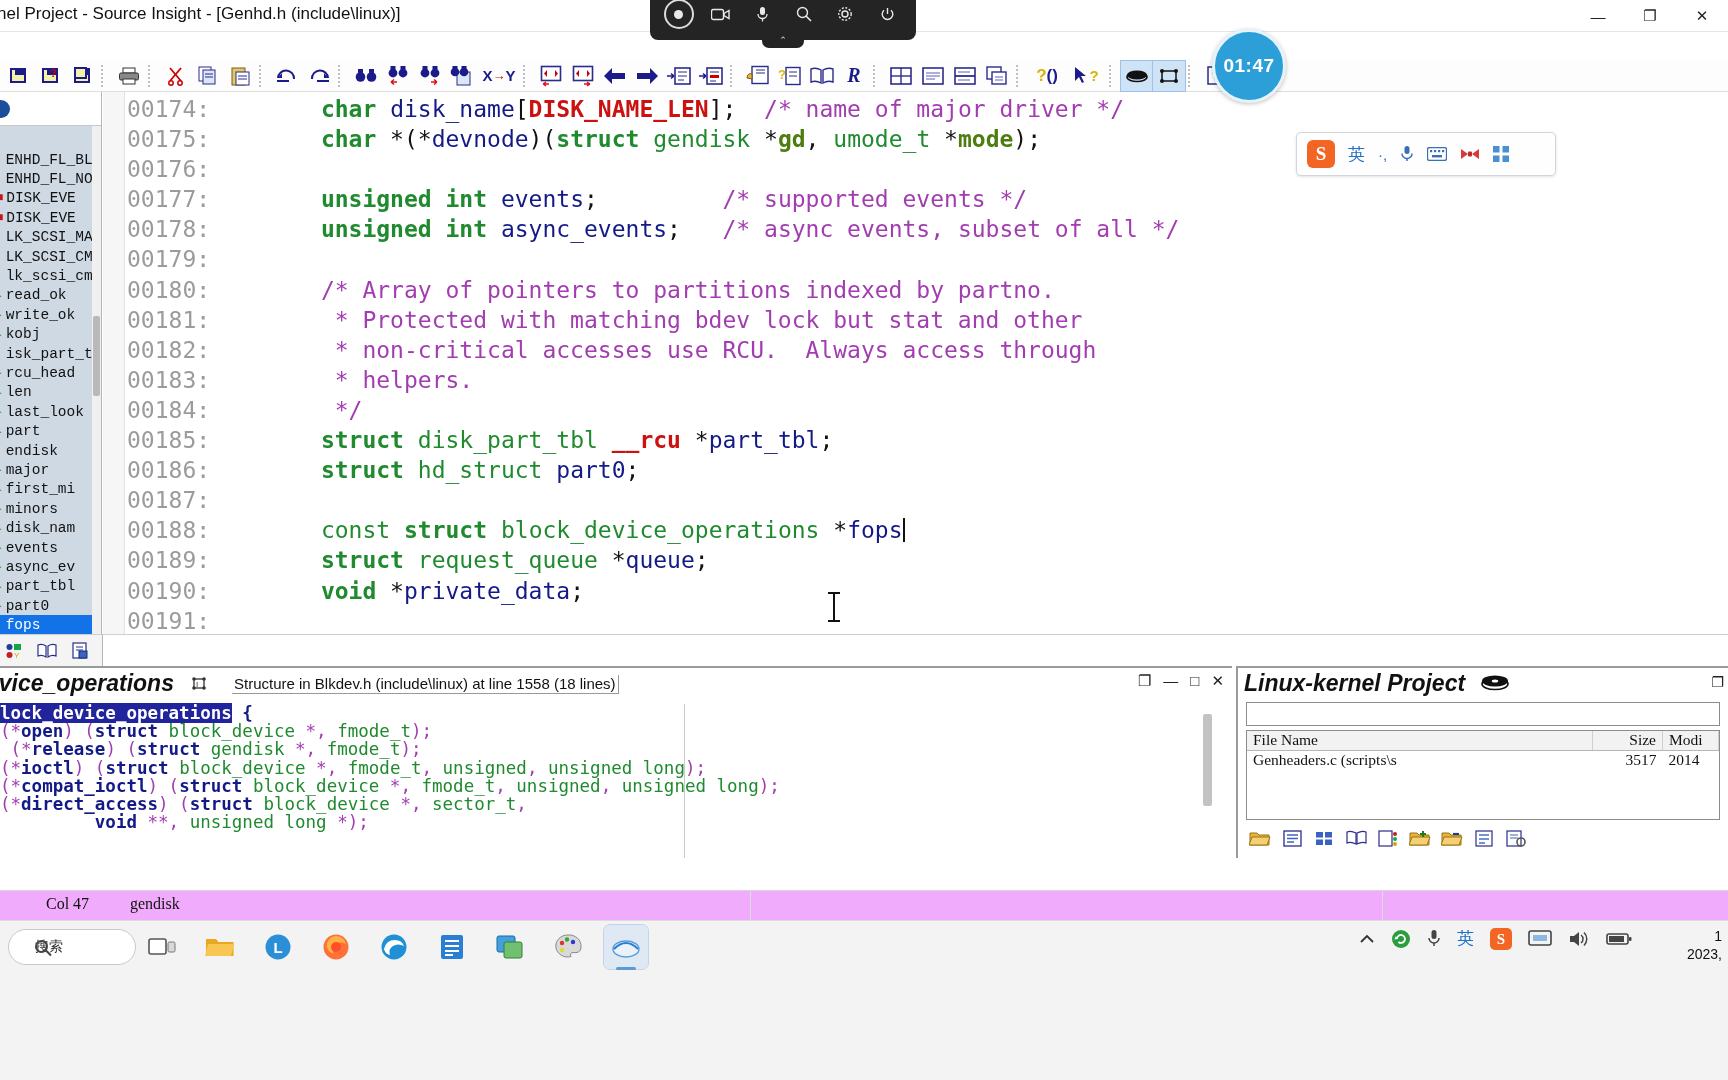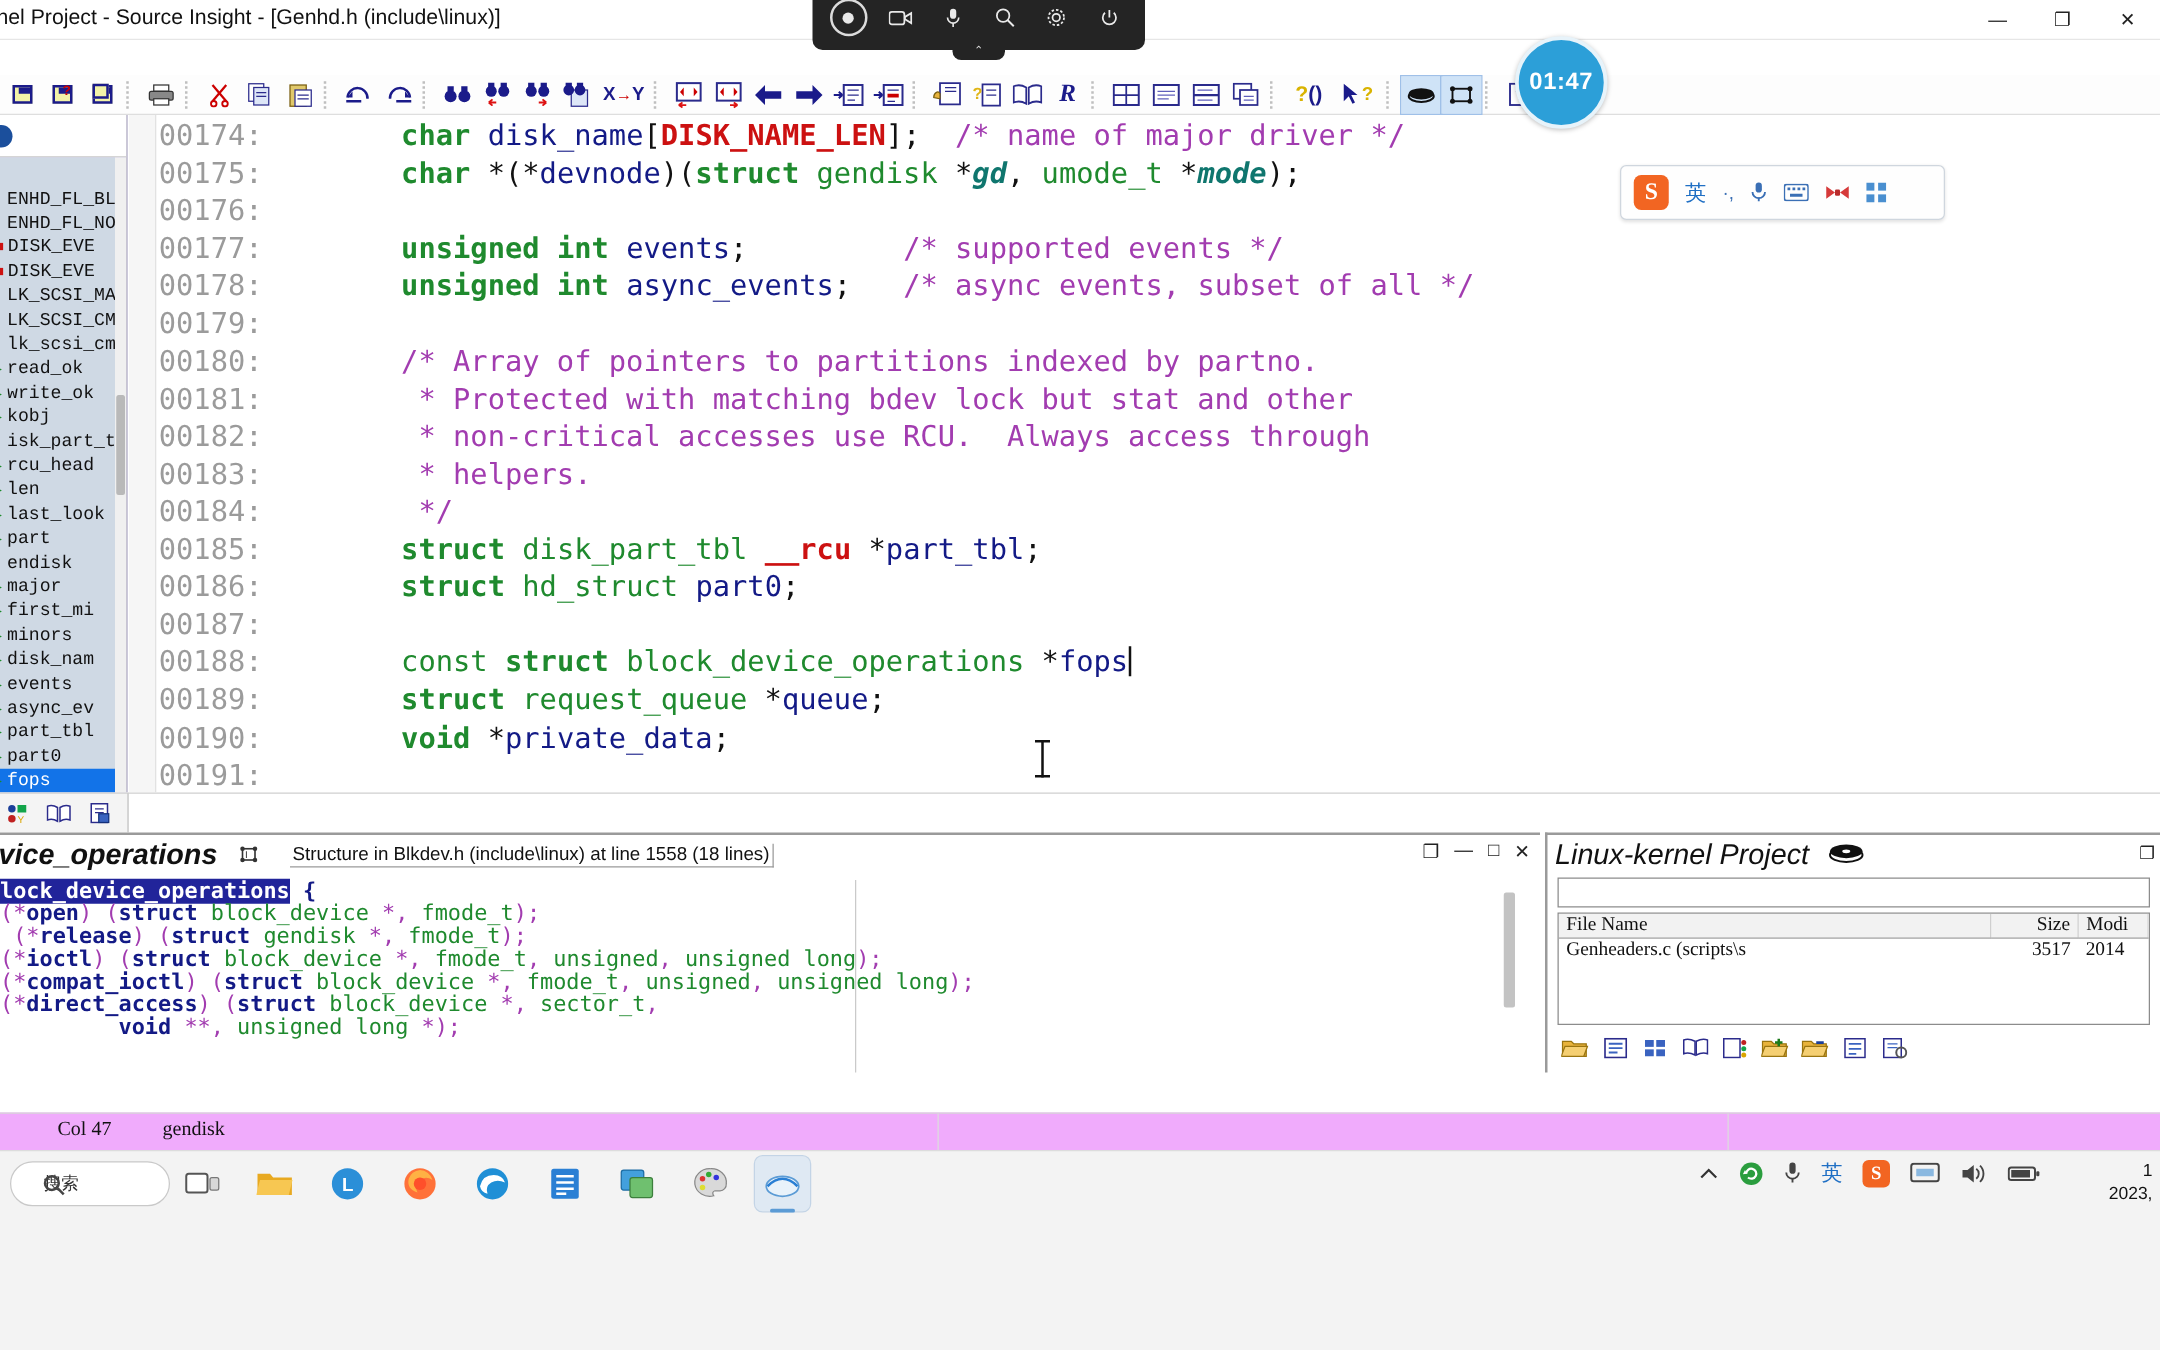--- a/index.html
+++ b/index.html
@@ -84,21 +84,21 @@
     font-weight:bold; font-size:19px; display:flex; align-items:center; justify-content:center;
     font-family:"Liberation Serif", serif; }
   .ime .lab { color:#1f6fc4; font-size:17px; }
   .ime .ik { color:#3a6fb5; font-size:15px; }
   .ime .ik.bow { color:#d63a3a; }
   .ime .ik.grid { color:#4a8fd0; }
 
   
   .symwin {
     position:absolute; left:0; top:92px; width:102px; height:542px;
-    background:#c4b5fd; border-right:1px solid #b6b6b6;
+    background:#0f766e; border-right:1px solid #b6b6b6;
   }
   .symtop { height:34px; border-bottom:1px solid #c8c8c8; position:relative; background:#fff; }
   .symtop .knob { position:absolute; left:-8px; top:8px; width:18px; height:18px;
       border-radius:50%; background:#1b4f9c; }
   .symbox { position:absolute; left:0; top:34px; right:9px; bottom:0; background:#cfd9e4; overflow:hidden; }
   .symlist { padding-top:24px; }
   .symrow {
     height:19.4px; display:flex; align-items:center; gap:3px;
     font-family:"Liberation Mono", monospace; font-size:14.5px; color:#111;
     white-space:nowrap; padding-left:0px;
@@ -125,21 +125,21 @@
     position:absolute; left:24px; top:0; right:0; bottom:0;
     font-family:"DejaVu Sans Mono", monospace; font-size:23px; line-height:30.1px;
     white-space:pre; padding-top:2px;
   }
   .code .ln { color:#9b9b9b; }
   .k  { color:#1f8a2e; font-weight:bold; }      
   .ty { color:#1f8a2e; }                         
   .id { color:#131a86; font-weight:normal; }       
   .mc { color:#cc1111; font-weight:bold; }       
   .cm { color:#a23cb0; }                         
-  .pa { color:#0f766e; font-weight:bold; font-style:italic; }
+  .pa { color:#4d7c0f; font-weight:bold; }
   .pl { color:#111; }                            
   .caret { display:inline-block; width:2px; height:24px; background:#111;
            vertical-align:-4px; }
   .mousecaret {
     position:absolute; left:730px; top:500px; width:2px; height:30px; background:#111; z-index:5;
   }
   .mousecaret:before, .mousecaret:after {
     content:""; position:absolute; left:-5px; width:12px; height:2px; background:#111;
   }
   .mousecaret:before { top:0; } .mousecaret:after { bottom:0; }
@@ -184,21 +184,21 @@
   .ctxbody .cg { color:#1f8a2e; }
   .ctxbody .cd { color:#131a86; font-weight:bold; }
   .ctxsplit { position:absolute; left:684px; top:36px; width:1px; bottom:0; background:#cacaca; }
   .ctxscroll { position:absolute; right:20px; top:46px; width:9px; height:92px; background:#c3c3c3; border-radius:2px; }
 
   
   .projwin {
     position:absolute; left:1236px; top:666px; right:0; height:192px;
     background:#ffffff; border-left:2px solid #9a9a9a; border-top:2px solid #9a9a9a;
   }
-  .projhdr { position:absolute; left:6px; top:2px; font-size:23px; font-weight:normal;
+  .projhdr { position:absolute; left:6px; top:2px; font-size:23px; font-weight:bold;
     font-style:italic; color:#111; white-space:nowrap; }
   .projhdr .cd { display:inline-block; margin-left:8px; font-size:19px; font-style:normal; }
   .projwin .wbtns { position:absolute; right:4px; top:6px; display:flex; gap:10px; color:#222; font-size:14px; }
   .projsearch {
     position:absolute; left:8px; top:34px; right:8px; height:24px;
     border:1px solid #8c8c8c; background:#fff;
   }
   .projtbl {
     position:absolute; left:8px; top:62px; right:8px; bottom:38px;
     border:1px solid #8c8c8c; background:#fff; overflow:hidden;

